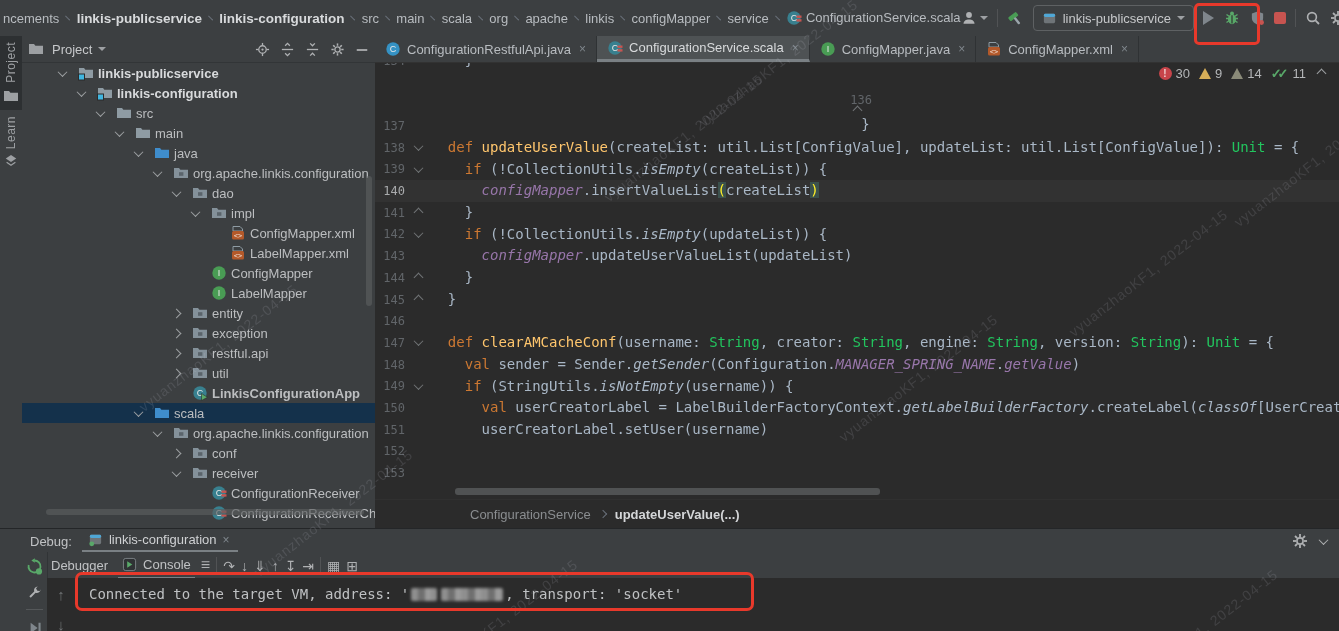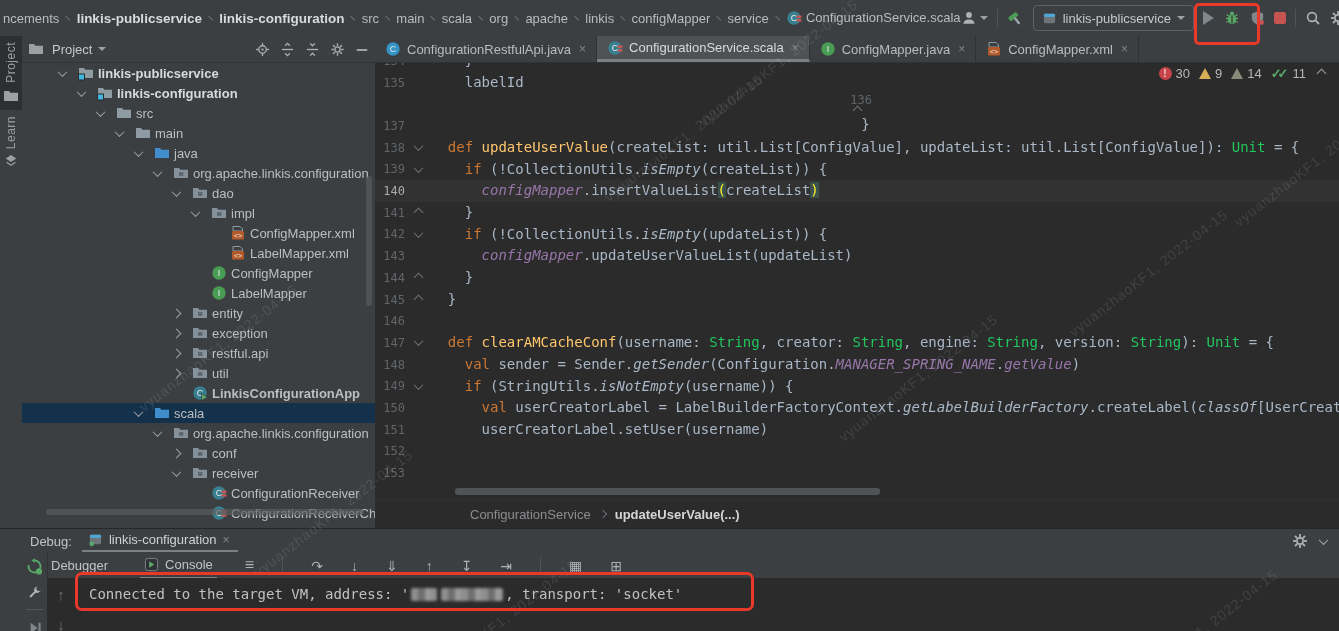--- a/index.html
+++ b/index.html
@@ -73,21 +73,21 @@
   #ed-bc-2{color:#d4d6d8;font-weight:bold}
   
   #debug{left:0;top:528px;width:1339px;height:103px;background:#3c3f41;border-top:1px solid #242628}
   #debug-header{position:absolute;left:22px;right:0;top:0;height:23px;display:flex;align-items:flex-end}
   #debug-label{color:#c0c2c4;margin:0 10px 3px 8px}
   #session-tab{display:flex;align-items:center;gap:6px;padding:0 8px 3px 6px;border-bottom:2px solid #7a8084;color:#cfd1d3}
   #session-tab .x{color:#7f868c;font-size:12px}
   #debug-right-icons{margin-left:auto;display:flex;gap:12px;align-items:center;padding-right:12px;margin-bottom:3px}
   #debug-leftcol{position:absolute;left:22px;top:23px;width:25px;height:80px;background:#3c3f41;border-right:1px solid #313436;display:flex;flex-direction:column;align-items:center;gap:9px;padding-top:6px}
   .dl-div{width:17px;height:1px;background:#55585a}
-  #debug-toolbar{position:absolute;left:47px;right:0;top:23px;height:26px;display:flex;align-items:center;gap:28px;border-bottom:1px solid #313436}
+  #debug-toolbar{position:absolute;left:47px;right:0;top:23px;height:26px;display:flex;align-items:center;gap:6px;border-bottom:1px solid #313436}
   .dtab{padding:0 4px;color:#c0c2c4;display:flex;align-items:center;gap:6px;height:100%}
   .dtab.active{border-bottom:2px solid #7a8084}
   .dt-ic{color:#afb1b3;font-size:14px;line-height:1}
   .dt-div{width:1px;height:16px;background:#515355}
   #console{position:absolute;left:47px;right:0;top:49px;bottom:0;background:#2b2b2b}
   #console-stepper{position:absolute;left:0;top:0;width:28px;bottom:0;display:flex;flex-direction:column;align-items:center;gap:12px;padding-top:6px;color:#6e7173;font-size:15px}
   #console-line{position:absolute;left:42px;top:8px;font:14px "DejaVu Sans Mono",monospace;color:#bfc1c3;white-space:pre;display:flex;align-items:center}
   .redact{display:inline-block;height:13px;border-radius:2px;margin:0 2px;vertical-align:middle;
           background:repeating-linear-gradient(90deg,#8f8f8f 0 7px,#6f6f6f 7px 14px,#9a9a9a 14px 20px);filter:blur(1.6px)}
   
@@ -582,25 +582,20 @@
           <span>ConfigMapper.xml</span>
           <span class="x">×</span>
         </div>
       </div>
     <div id="code-lines">
         <div class="cline" style="top: 14px;">
           <span class="lno">134</span>
           <span class="fold"></span>
           <span class="codetext"><span class="tk-d">    }</span></span>
         </div>
-        <div class="cline" style="top: 35.7px;">
-          <span class="lno">135</span>
-          <span class="fold"></span>
-          <span class="codetext"><span class="tk-d">    labelId</span></span>
-        </div>
         <div class="cline" style="top: 57.4px; flex-direction: column;">
           <span class="lno">136</span>
           <span class="fold">
             <span class="chv up"></span>
           </span>
           <span class="codetext"><span class="tk-d">  }</span></span>
         </div>
         <div class="cline" style="top: 79.1px;">
           <span class="lno">137</span>
           <span class="fold"></span>

